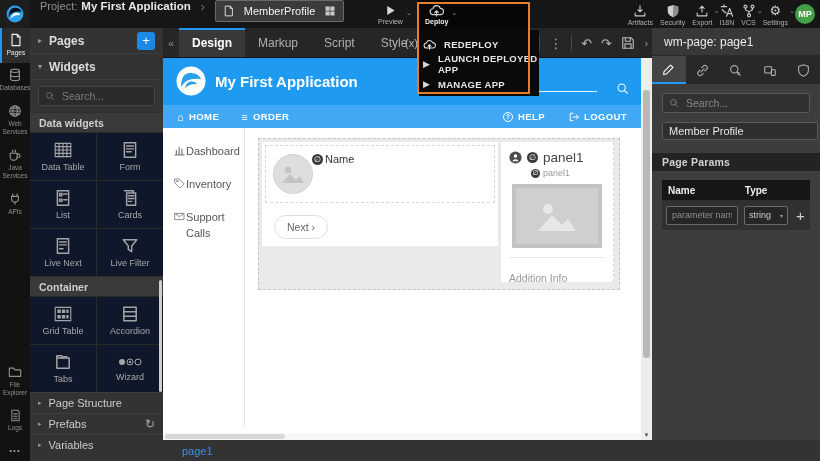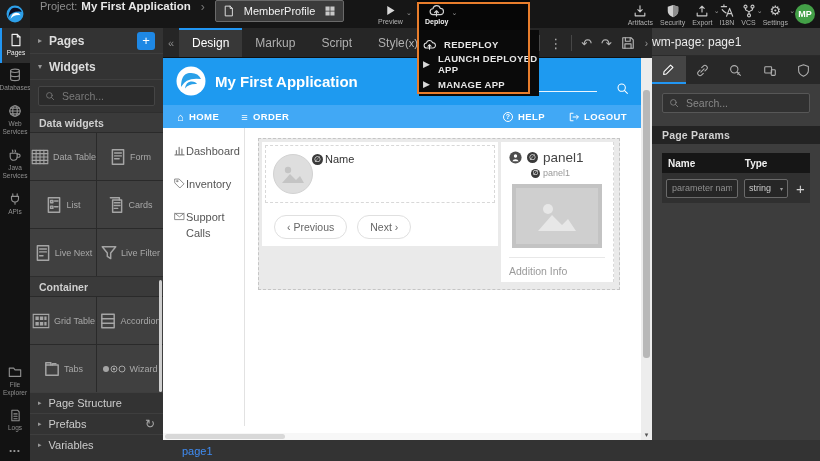--- a/index.html
+++ b/index.html
@@ -39,32 +39,32 @@
   .acc-row .chv{color:#999;font-size:8px;margin-right:7px}
   .acc-row .ttl{color:#ddd;font-size:12px;font-weight:700}
   .plus-btn{margin-left:auto;width:18px;height:18px;background:#1e88e5;border-radius:3px;color:#fff;font-size:13px;
             display:flex;align-items:center;justify-content:center;cursor:pointer}
   .srch{margin:6px 8px;height:20px;background:#2b2b2b;border:1px solid #454545;border-radius:2px;display:flex;align-items:center;padding:0 6px;color:#7a7a7a}
   .srch input{flex:1;background:transparent;border:0;outline:0;color:#bbb;font-size:10.5px;margin-left:5px;width:60px;font-family:inherit}
   .srch input::placeholder{color:#7a7a7a}
   .sec-title{height:20px;background:#3a3a3a;border-top:1px solid #2e2e2e;display:flex;align-items:center;padding:0 9px;
              color:#cfcfcf;font-size:10.5px;font-weight:700}
   .tiles{display:grid;grid-template-columns:1fr 1fr;gap:1px;background:#2a2a2a;border-top:1px solid #2a2a2a}
-  .tile{background:#404040;height:47px;display:flex;flex-direction:row;align-items:center;justify-content:center;gap:3px;color:#a5a5a5;cursor:pointer}
+  .tile{background:#0f172a;height:47px;display:flex;flex-direction:column;align-items:center;justify-content:center;gap:3px;color:#a5a5a5;cursor:pointer}
   .tile .cap{font-size:9px;color:#a8a8a8}
   .foot-row{height:21px;display:flex;align-items:center;padding:0 8px;border-top:1px solid #3e3e3e;cursor:pointer}
   .foot-row .chv{color:#999;font-size:7px;margin-right:7px}
   .foot-row .ttl{color:#ccc;font-size:11px}
   .lp-scroll{position:absolute;right:1px;top:252px;width:3px;height:112px;background:#cfcfcf;border-radius:2px}
 
   
   .toolbar{position:absolute;left:163px;top:28px;width:478px;height:30px;background:#262626;border-bottom:1px solid #101010;z-index:4;display:flex;align-items:stretch}
   .collapse-l{width:16px;display:flex;align-items:center;justify-content:center;color:#8a8a8a;font-size:11px;cursor:pointer}
   .ctab{padding:0 13px;display:flex;align-items:center;color:#b0b0b0;font-size:12px;cursor:pointer}
-  .ctab.active{background:#383838;box-shadow:inset 0 2px 0 #2196f3;color:#fff;font-weight:400}
+  .ctab.active{background:#383838;box-shadow:inset 0 2px 0 #2196f3;color:#fff;font-weight:700}
   .vars-btn{position:absolute;left:242px;top:0;height:30px;display:flex;align-items:center;color:#b9b9b9;font-size:11px;white-space:nowrap}
   .tb-tools{position:absolute;right:6px;top:0;height:30px;display:flex;align-items:center;gap:9px;color:#b5b5b5}
   .mini-sel{width:38px;height:18px;background:#303030;border:1px solid #585858;border-radius:2px;display:flex;align-items:center;justify-content:flex-end;padding:0 4px;color:#bbb;font-size:7px;cursor:pointer}
   .tsep{width:1px;height:16px;background:#474747}
   .tool-g{font-size:13px;cursor:pointer}
 
   
   .canvas{position:absolute;left:163px;top:58px;width:478px;height:375px;background:#fff;overflow:hidden;z-index:3}
   .app-header{position:relative;height:47px;background:#1e9af0}
   .app-title{position:absolute;left:52px;top:15px;color:#fff;font-size:15px;font-weight:700}
@@ -89,36 +89,36 @@
   .bindb{display:inline-flex;width:11px;height:11px;border-radius:50%;background:#3a3a3a;color:#fff;font-size:8px;
          align-items:center;justify-content:center;flex:0 0 auto}
   .w-name{position:absolute;left:46px;top:7px;display:flex;align-items:center;gap:2px;color:#333;font-size:11px}
   .wpage{display:flex;gap:10px;padding:9px 0 0 12px}
   .pill{height:24px;border:1px solid #e0e0e0;border-radius:13px;background:#fff;color:#666;font-size:10.5px;
         display:flex;align-items:center;padding:0 12px;cursor:pointer}
   .wcard{position:absolute;left:242px;top:3px;width:113px;height:140px;background:#fff;border-right:1px dashed #d8d8d8;padding:8px 8px 0}
   .wc-h{display:flex;align-items:center;gap:5px;color:#444;font-size:13.5px}
   .wc-s{display:flex;align-items:center;gap:3px;color:#9a9a9a;font-size:9px;margin:3px 0 6px 22px}
   .img-ph{width:90px;height:64px;margin:0 auto;background:#cfcfcf;border:4px solid #c3c3c3;display:flex;align-items:center;justify-content:center}
-  .wc-f{border-top:1px solid #e8e8e8;margin-top:9px;padding-top:7px;color:#9a9a9a;font-size:10.5px}
+  .wc-f{border-top:1px solid #e8e8e8;margin-top:9px;padding-top:14px;color:#9a9a9a;font-size:10.5px}
 
   
   .hscroll{position:absolute;left:163px;top:433px;width:478px;height:7px;background:#f7f7f7;z-index:3}
   .hthumb{position:absolute;left:2px;top:1px;width:120px;height:5px;background:#d8d8d8;border-radius:3px}
   .vs-top{position:absolute;left:641px;top:28px;width:11px;height:30px;background:#262626;color:#999;font-size:10px;
           display:flex;align-items:center;justify-content:center;z-index:4;cursor:pointer}
   .vscroll{position:absolute;left:641px;top:58px;width:11px;height:382px;background:#ededed;z-index:3}
   .vthumb{position:absolute;left:2px;top:32px;width:7px;height:268px;background:#b8b8b8;border-radius:3px}
   .varrow{position:absolute;left:0;bottom:1px;width:11px;text-align:center;color:#555;font-size:7px}
   .statusbar{position:absolute;left:163px;top:440px;right:0;height:21px;background:#333;display:flex;align-items:center;z-index:4}
   .statusbar .pg{margin-left:19px;color:#3f8cf3;font-size:11px}
 
   
   .rpanel{position:absolute;left:652px;top:28px;right:0;height:412px;background:#3d3d3d;z-index:4}
-  .rp-head{height:28px;background:#383838;border-bottom:1px solid #2a2a2a;display:flex;align-items:center;padding:0 0;
+  .rp-head{height:28px;background:#383838;border-bottom:1px solid #2a2a2a;display:flex;align-items:center;padding:0 12px;
            color:#ebebeb;font-size:12px}
   .rp-tabs{height:28px;background:#282828;display:flex}
   .rp-tab{flex:1;display:flex;align-items:center;justify-content:center;color:#b0b0b0;cursor:pointer}
   .rp-tab.active{background:#454545;border-bottom:2px solid #2196f3;color:#fff}
   .rp-srch{margin:9px 10px;height:20px;background:#313131;border:1px solid #575757;border-radius:2px;display:flex;align-items:center;padding:0 6px;color:#888}
   .rp-srch input{flex:1;background:transparent;border:0;outline:0;color:#bbb;font-size:10.5px;margin-left:5px;width:60px;font-family:inherit}
   .rp-srch input::placeholder{color:#888}
   .rp-lbl{margin:10px 10px 4px;color:#b5b5b5;font-size:10px}
   .rp-row{margin:0 10px;display:flex;align-items:center}
   .rp-row input{flex:1;height:18px;background:#2e2e2e;border:1px solid #5a5a5a;border-radius:2px;color:#e5e5e5;font-size:11px;padding:0 6px;outline:0;font-family:inherit}
@@ -497,21 +497,20 @@
                 <circle cx="8" cy="7" r="3.2" fill="#c4c4c4"></circle>
                 <path d="M2 20 10 11l6 6 4-4 4 7z" fill="#c4c4c4"></path>
               </svg>
             </div>
             <div class="w-name">
               <span class="bindb">∅</span>
               <span>Name</span>
             </div>
           </div>
           <div class="wpage">
-            <div class="pill">‹ Previous</div>
             <div class="pill">Next ›</div>
           </div>
         </div>
         <div class="wcard">
           <div class="wc-h">
             <svg width="13" height="13" viewBox="0 0 16 16" style="display:block">
               <circle cx="8" cy="8" r="7.5" fill="#4d4d4d"></circle>
               <circle cx="8" cy="6.2" r="2.1" fill="#fff"></circle>
               <path d="M4.2 12.5a3.9 3.2 0 0 1 7.6 0z" fill="#fff"></path>
             </svg>
@@ -577,20 +576,24 @@
         </svg>
       </div>
     </div>
     <div class="rp-srch">
       <svg class="ic" width="10" height="10" viewBox="0 0 16 16">
         <circle cx="7" cy="7" r="4.5"></circle>
           <path d="M10.5 10.5 14 14"></path>
       </svg>
       <input placeholder="Search..." style="">
     </div>
+    <div class="rp-row">
+      <input value="Member Profile" style="">
+
+    </div>
     <div class="rp-strip">Page Params</div>
     <div class="ptable">
       <div class="pt-head">
         <div class="pt-c1">Name</div>
         <div class="pt-c2">Type</div>
         <div class="pt-c3"></div>
       </div>
       <div class="pt-row">
         <input placeholder="parameter name" style="">
         <div class="pt-sel">

